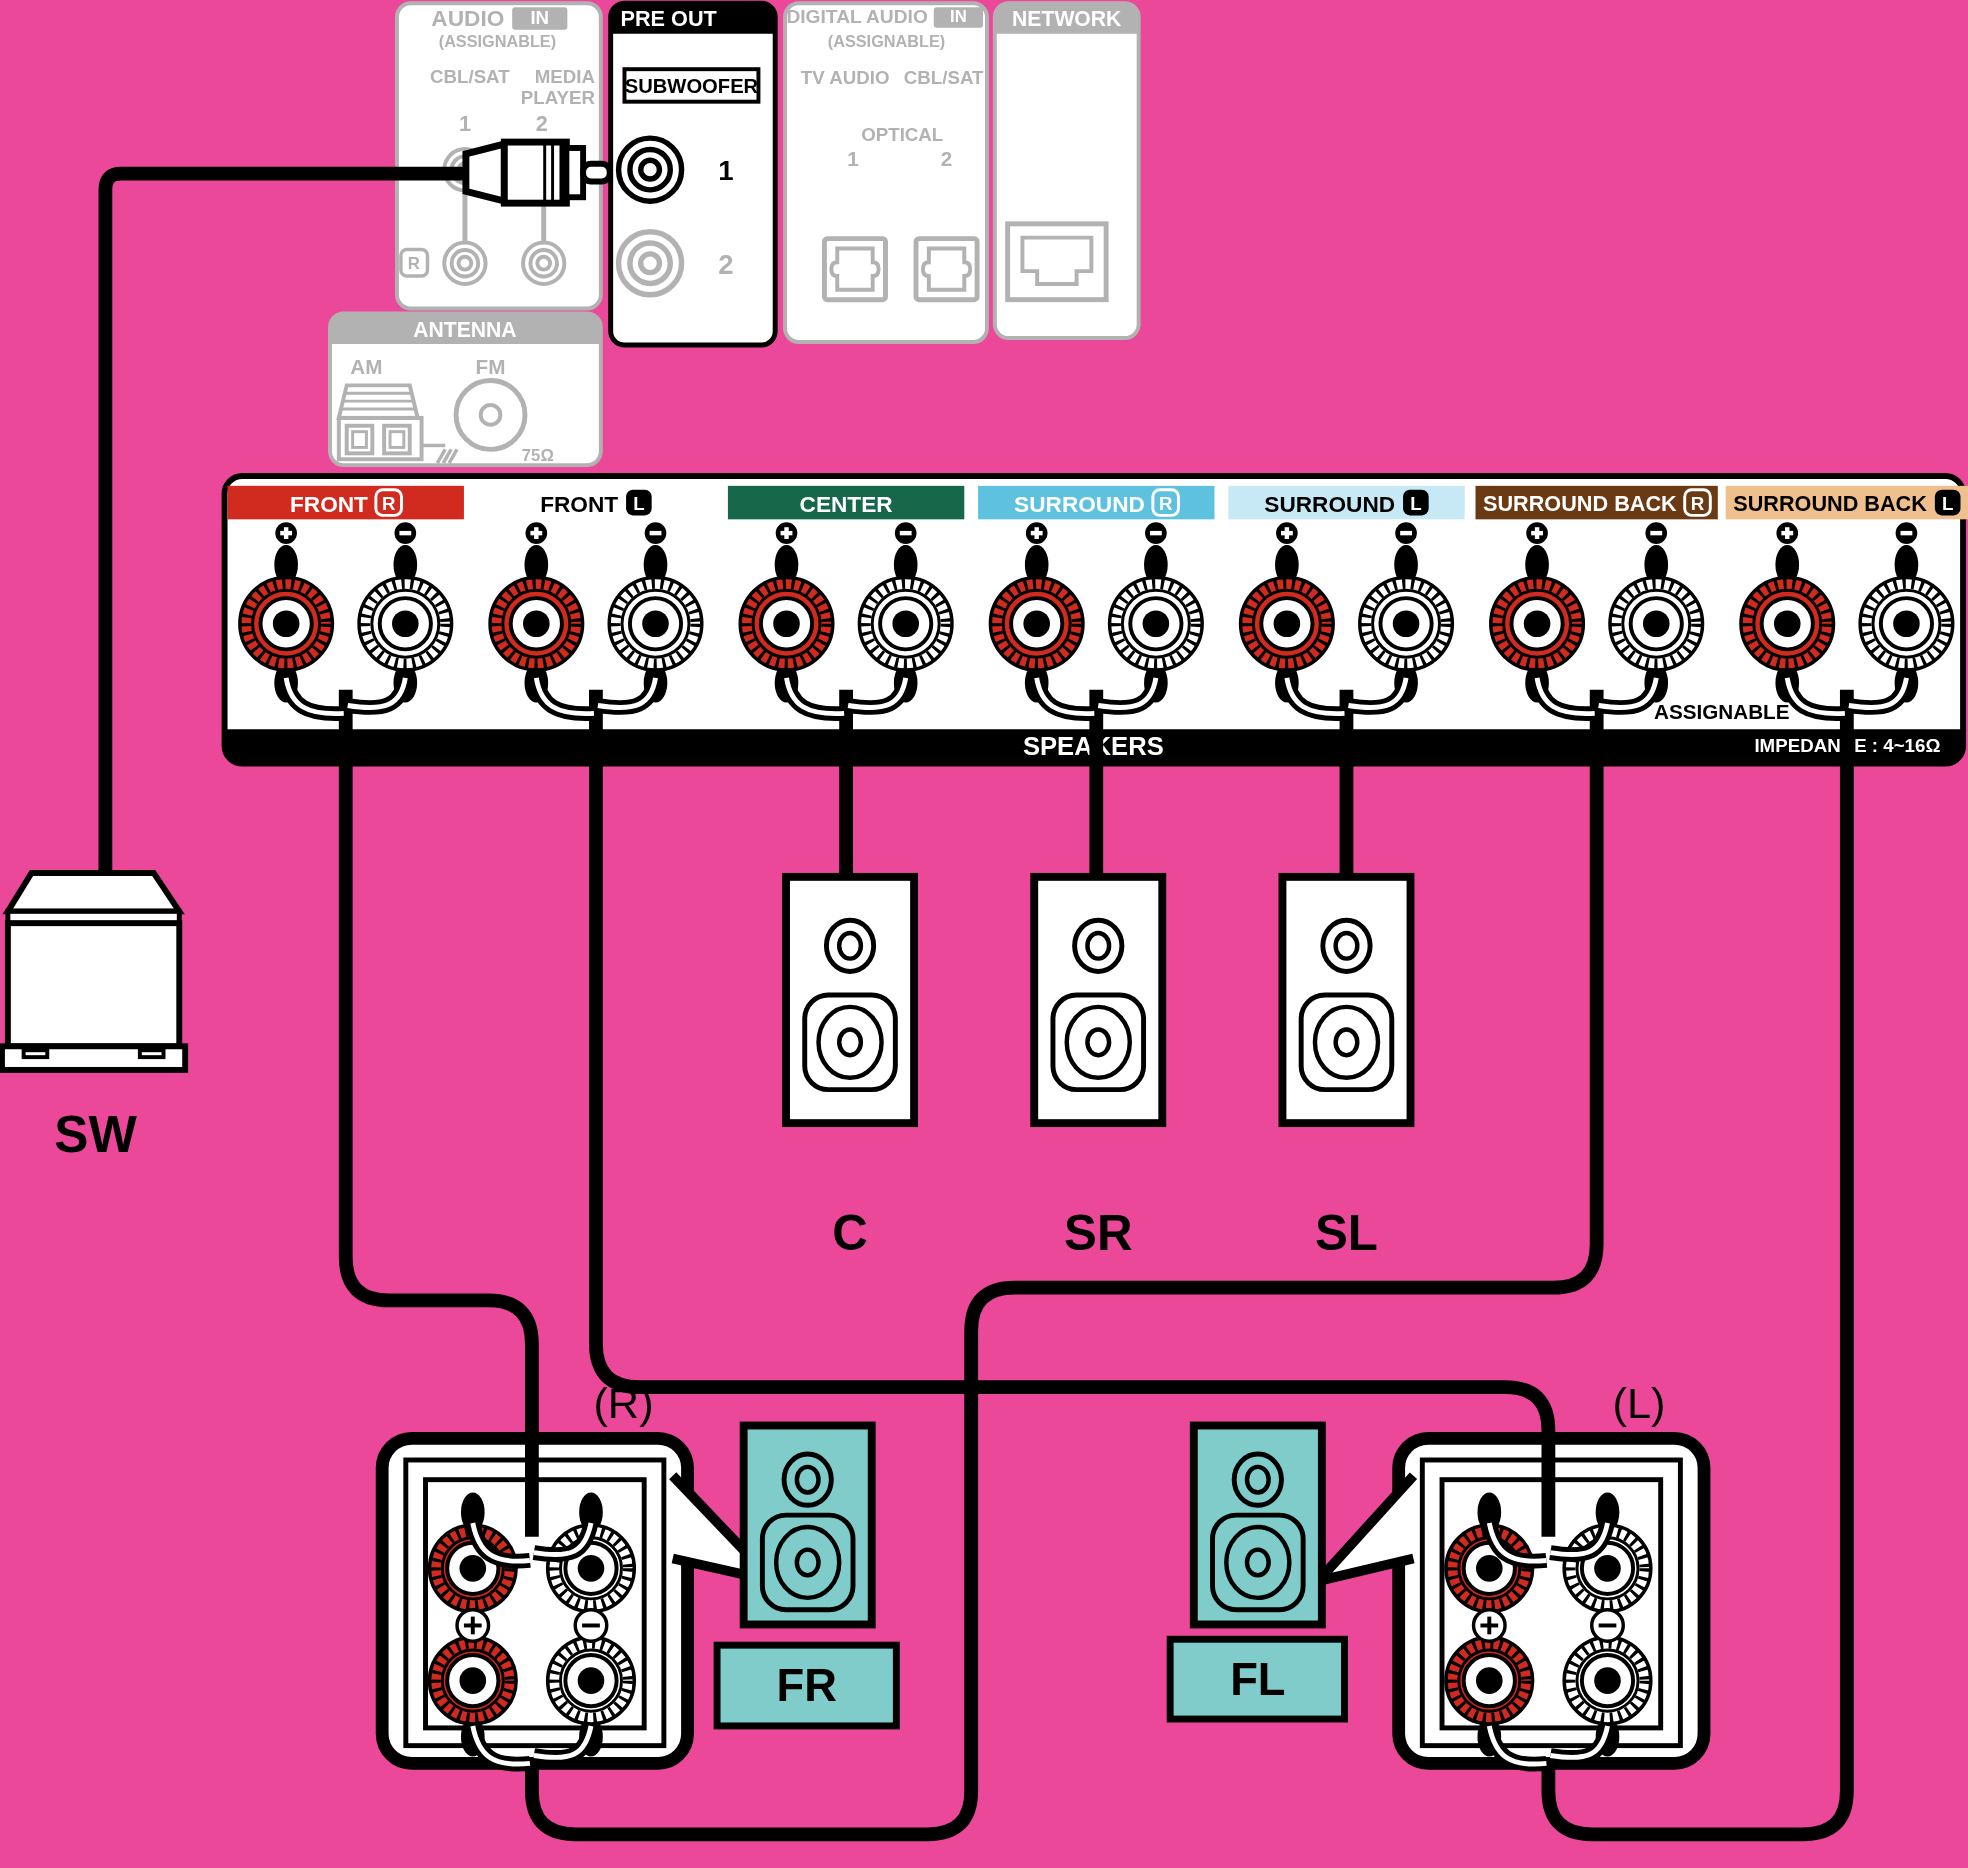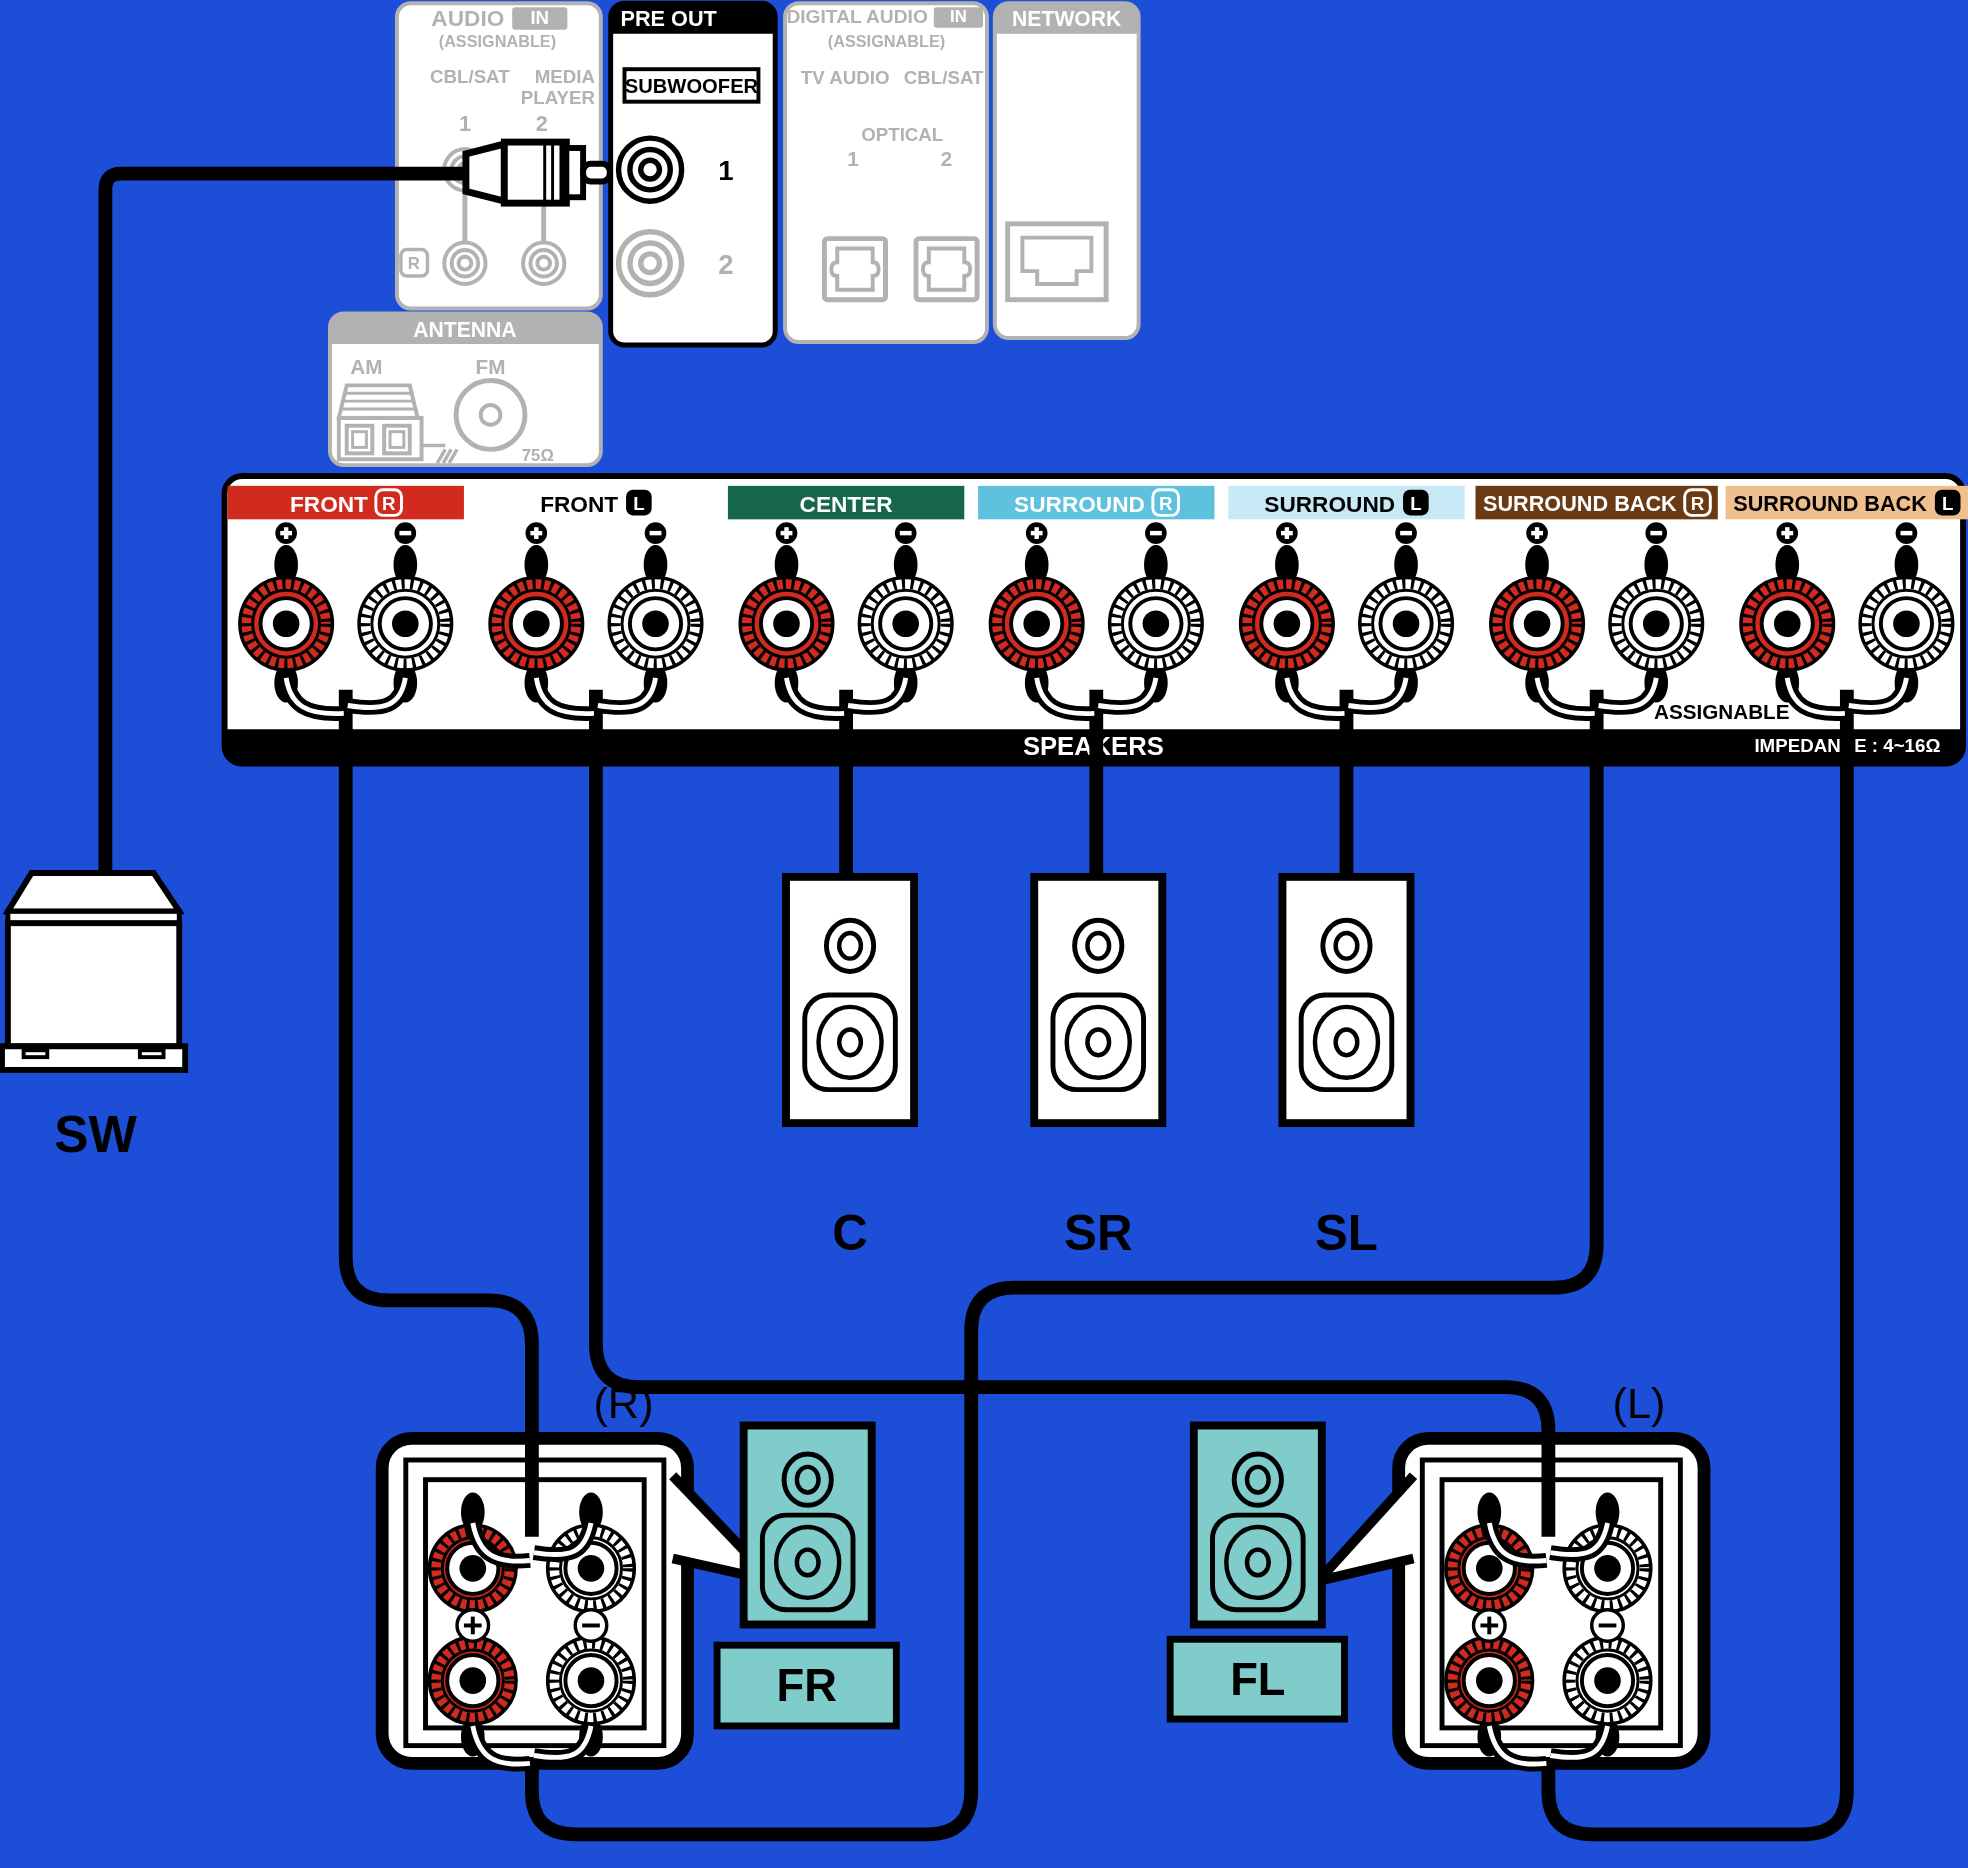--- a/index.html
+++ b/index.html
@@ -1,16 +1,16 @@
 <!DOCTYPE html>
 <html><head>
 <meta charset="utf-8">
 <style>
   html,body{margin:0;padding:0;background:#fff;}
-  .stage{position:relative;width:1968px;height:1869px;background:#1d4ed8;overflow:hidden;}
+  .stage{position:relative;width:1968px;height:1869px;background:#ec4899;overflow:hidden;}
   svg{position:absolute;left:0;top:0;}
   svg text{font-family:"Liberation Sans","DejaVu Sans",sans-serif;font-weight:700;dominant-baseline:central;}
   svg text.thin{font-weight:400;}
 </style>
 </head>
 <body>
 
 <div class="stage">
 <svg id="art" width="1968" height="1869" viewBox="0 0 1998 1897">
 

